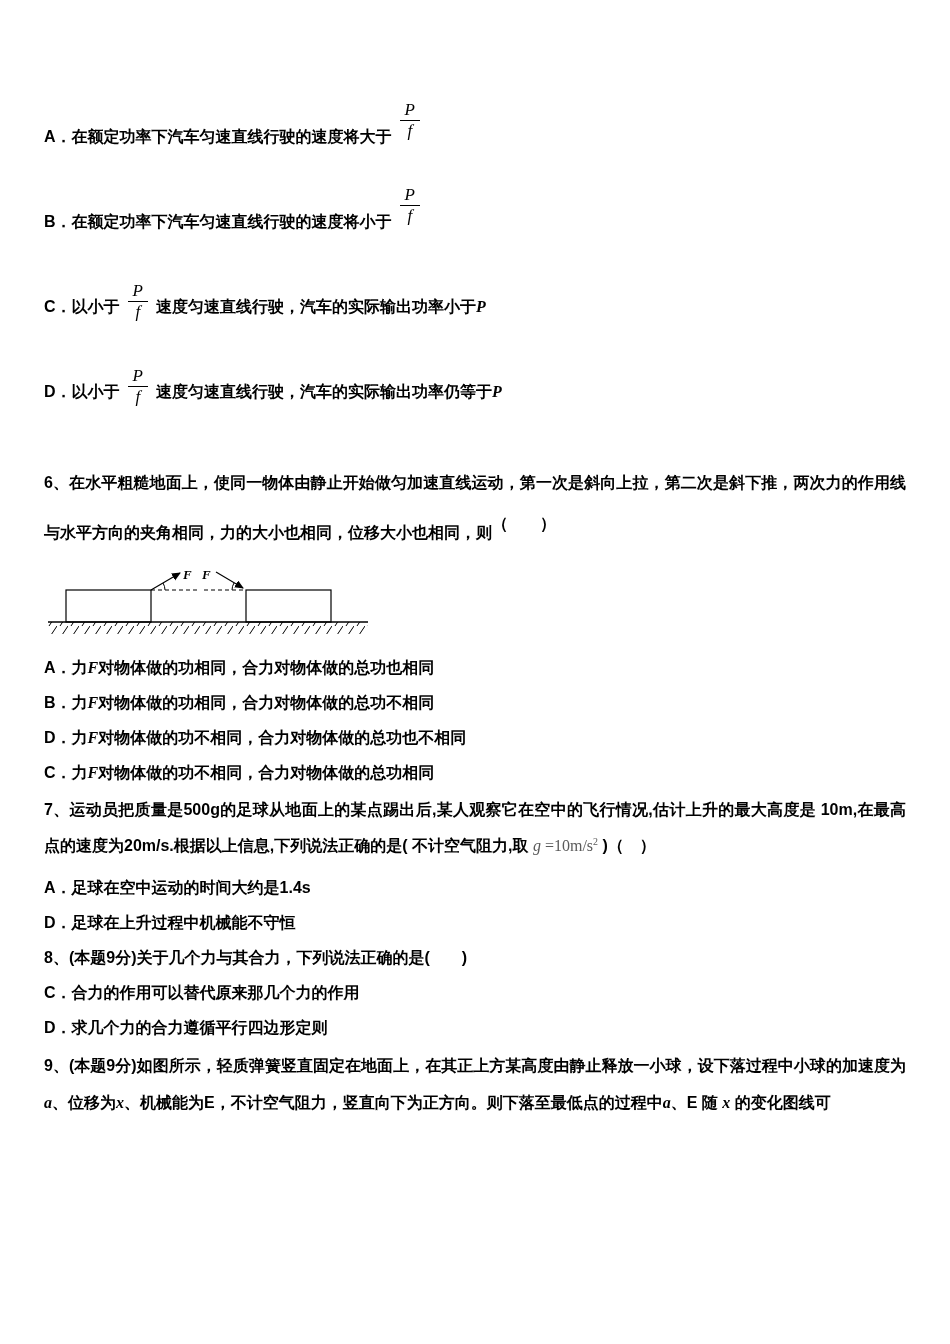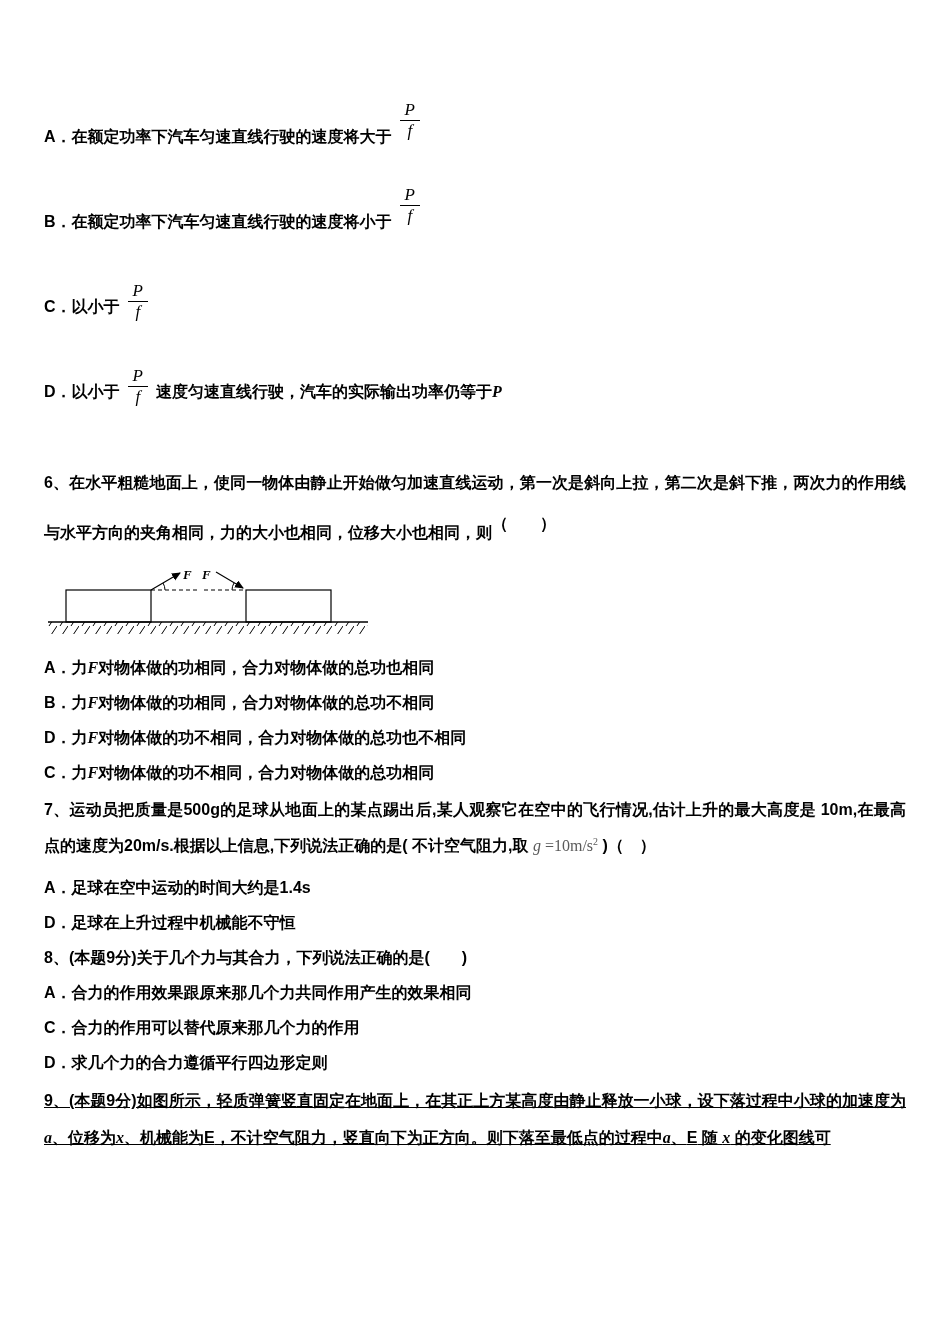--- a/index.html
+++ b/index.html
@@ -44,21 +44,21 @@
   .frac-raised { position: relative; top: -17px; }
   .frac-inline { position: relative; top: -6px; }
   
   .q5-opt { white-space: nowrap; height: 22px; margin-bottom: 63px; }
   .q5-opt:last-of-type { margin-bottom: 38px; }
   
   .stem { text-align: justify; }
   .stem-q6 { line-height: 50px; margin-bottom: 4px; }
   .stem-q7 { line-height: 32px; margin: 4px 0 8px 0; }
   .stem-q8 { line-height: 35px; }
-  .stem-q9 { line-height: 37px; margin-top: 2px; text-decoration: underline; }
+  .stem-q9 { line-height: 37px; margin-top: 2px; }
   
   .opt-line { line-height: 35px; white-space: nowrap; }
   
   .diagram-wrap { margin: 8px 0 8px 2px; height: 76px; }
 </style>
 </head>
 <body>
 
 <div class="page">
 
@@ -73,21 +73,21 @@
     <span>B．</span><span>在额定功率下汽车匀速直线行驶的速度将小于</span><span class="frac frac-raised">
         <span class="num">P</span>
         <span class="den">f</span>
       </span><span></span>
   </div>
 
   <div class="q5-opt">
     <span>C．</span><span>以小于</span><span class="frac frac-inline">
         <span class="num">P</span>
         <span class="den">f</span>
-      </span>
+      </span><span><span>速度匀速直线行驶，汽车的实际输出功率小于</span><span class="var bold">P</span></span>
   </div>
 
   <div class="q5-opt">
     <span>D．</span><span>以小于</span><span class="frac frac-inline">
         <span class="num">P</span>
         <span class="den">f</span>
       </span><span><span>速度匀速直线行驶，汽车的实际输出功率仍等于</span><span class="var bold">P</span></span>
   </div>
 
   <div class="stem stem-q6"><span>6、在水平粗糙地面上，使同一物体由静止开始做匀加速直线运动，第一次是斜向上拉，第二次是斜下推，两次力的作用线与水平方向的夹角相同，力的大小也相同，位移大小也相同，则</span><span class="raised">（　　）</span></div>
@@ -125,19 +125,18 @@
   <div class="opt-line"><span>D．力</span><span class="var bold">F</span><span>对物体做的功不相同，合力对物体做的总功也不相同</span></div>
   <div class="opt-line"><span>C．力</span><span class="var bold">F</span><span>对物体做的功不相同，合力对物体做的总功相同</span></div>
 
   <div class="stem stem-q7"><span>7、运动员把质量是500g的足球从地面上的某点踢出后,某人观察它在空中的飞行情况,估计上升的最大高度是 10m,在最高点的速度为20m/s.根据以上信息,下列说法正确的是( 不计空气阻力,取 </span><span class="var gray">g </span><span class="gray">=10m/s</span><span class="sup gray">2</span><span> )（　）</span></div>
 
   <div class="opt-line"><span>A．足球在空中运动的时间大约是1.4s</span></div>
   <div class="opt-line"><span>D．足球在上升过程中机械能不守恒</span></div>
 
   <div class="stem stem-q8"><span>8、(本题9分)关于几个力与其合力，下列说法正确的是(　　)</span></div>
 
-  <div class="opt-line"><span>A．合力的作用效果跟原来那几个力共同作用产生的效果相同</span></div>
   <div class="opt-line"><span>C．合力的作用可以替代原来那几个力的作用</span></div>
   <div class="opt-line"><span>D．求几个力的合力遵循平行四边形定则</span></div>
 
   <div class="stem stem-q9"><span>9、(本题9分)如图所示，轻质弹簧竖直固定在地面上，在其正上方某高度由静止释放一小球，设下落过程中小球的加速度为</span><span class="var bold">a</span><span>、位移为</span><span class="var bold">x</span><span>、机械能为</span><span class="bold">E</span><span>，不计空气阻力，竖直向下为正方向。则下落至最低点的过程中</span><span class="var bold">a</span><span>、</span><span class="bold">E</span><span> 随 </span><span class="var bold">x</span><span> 的变化图线可</span></div>
 
 </div>
 
 </body></html>

